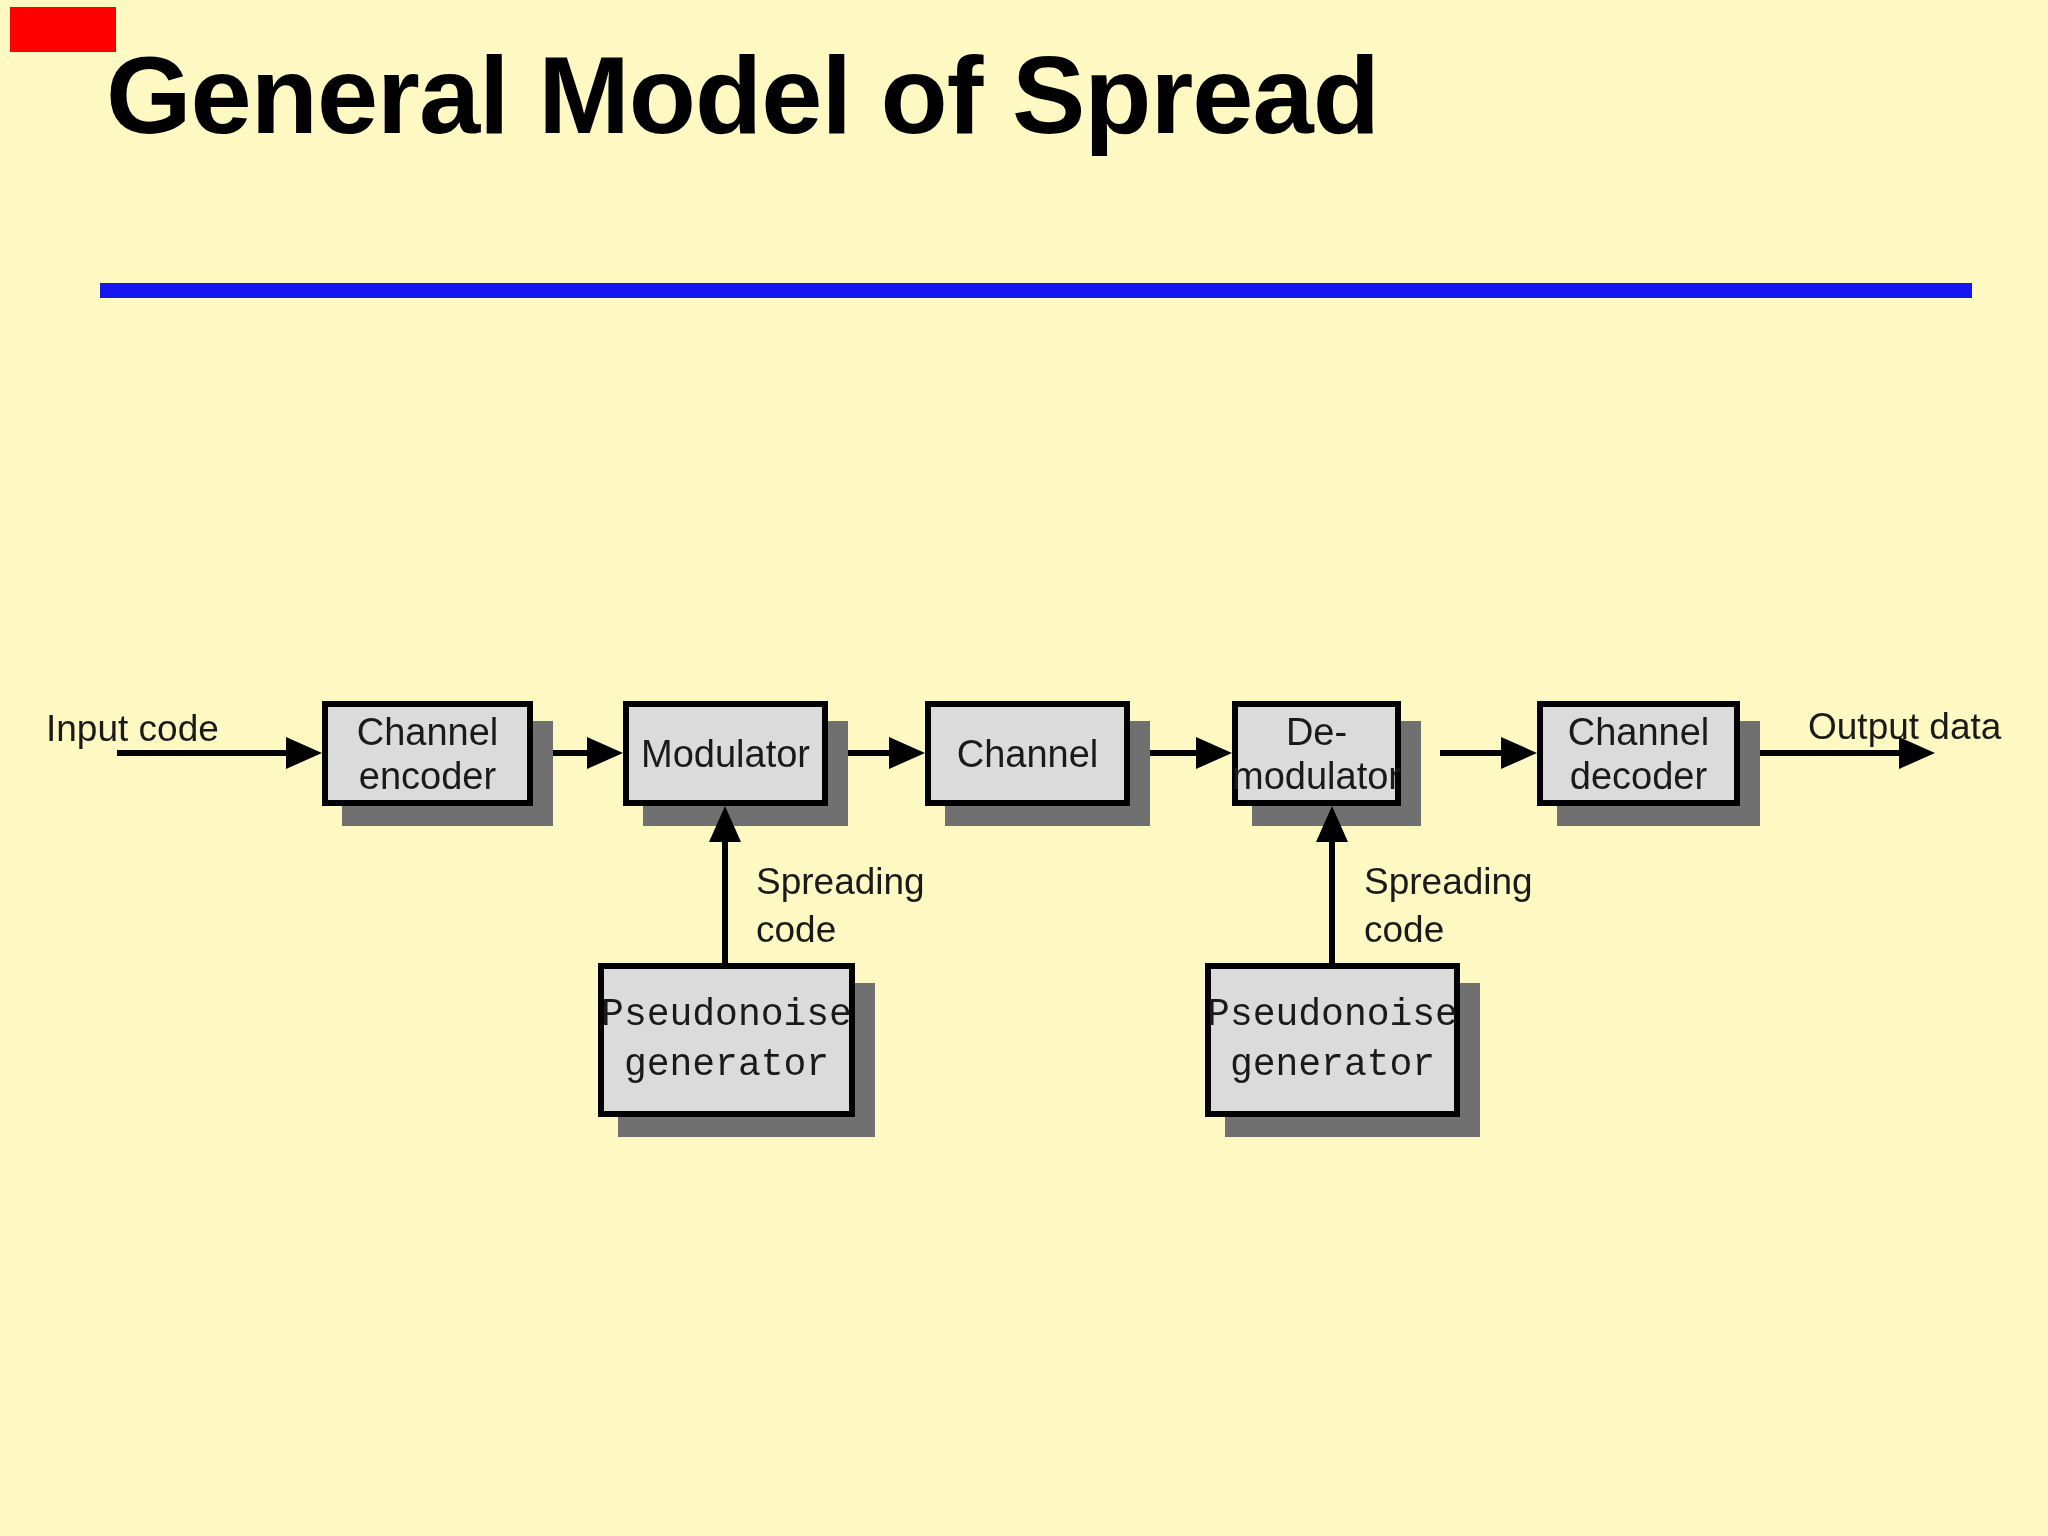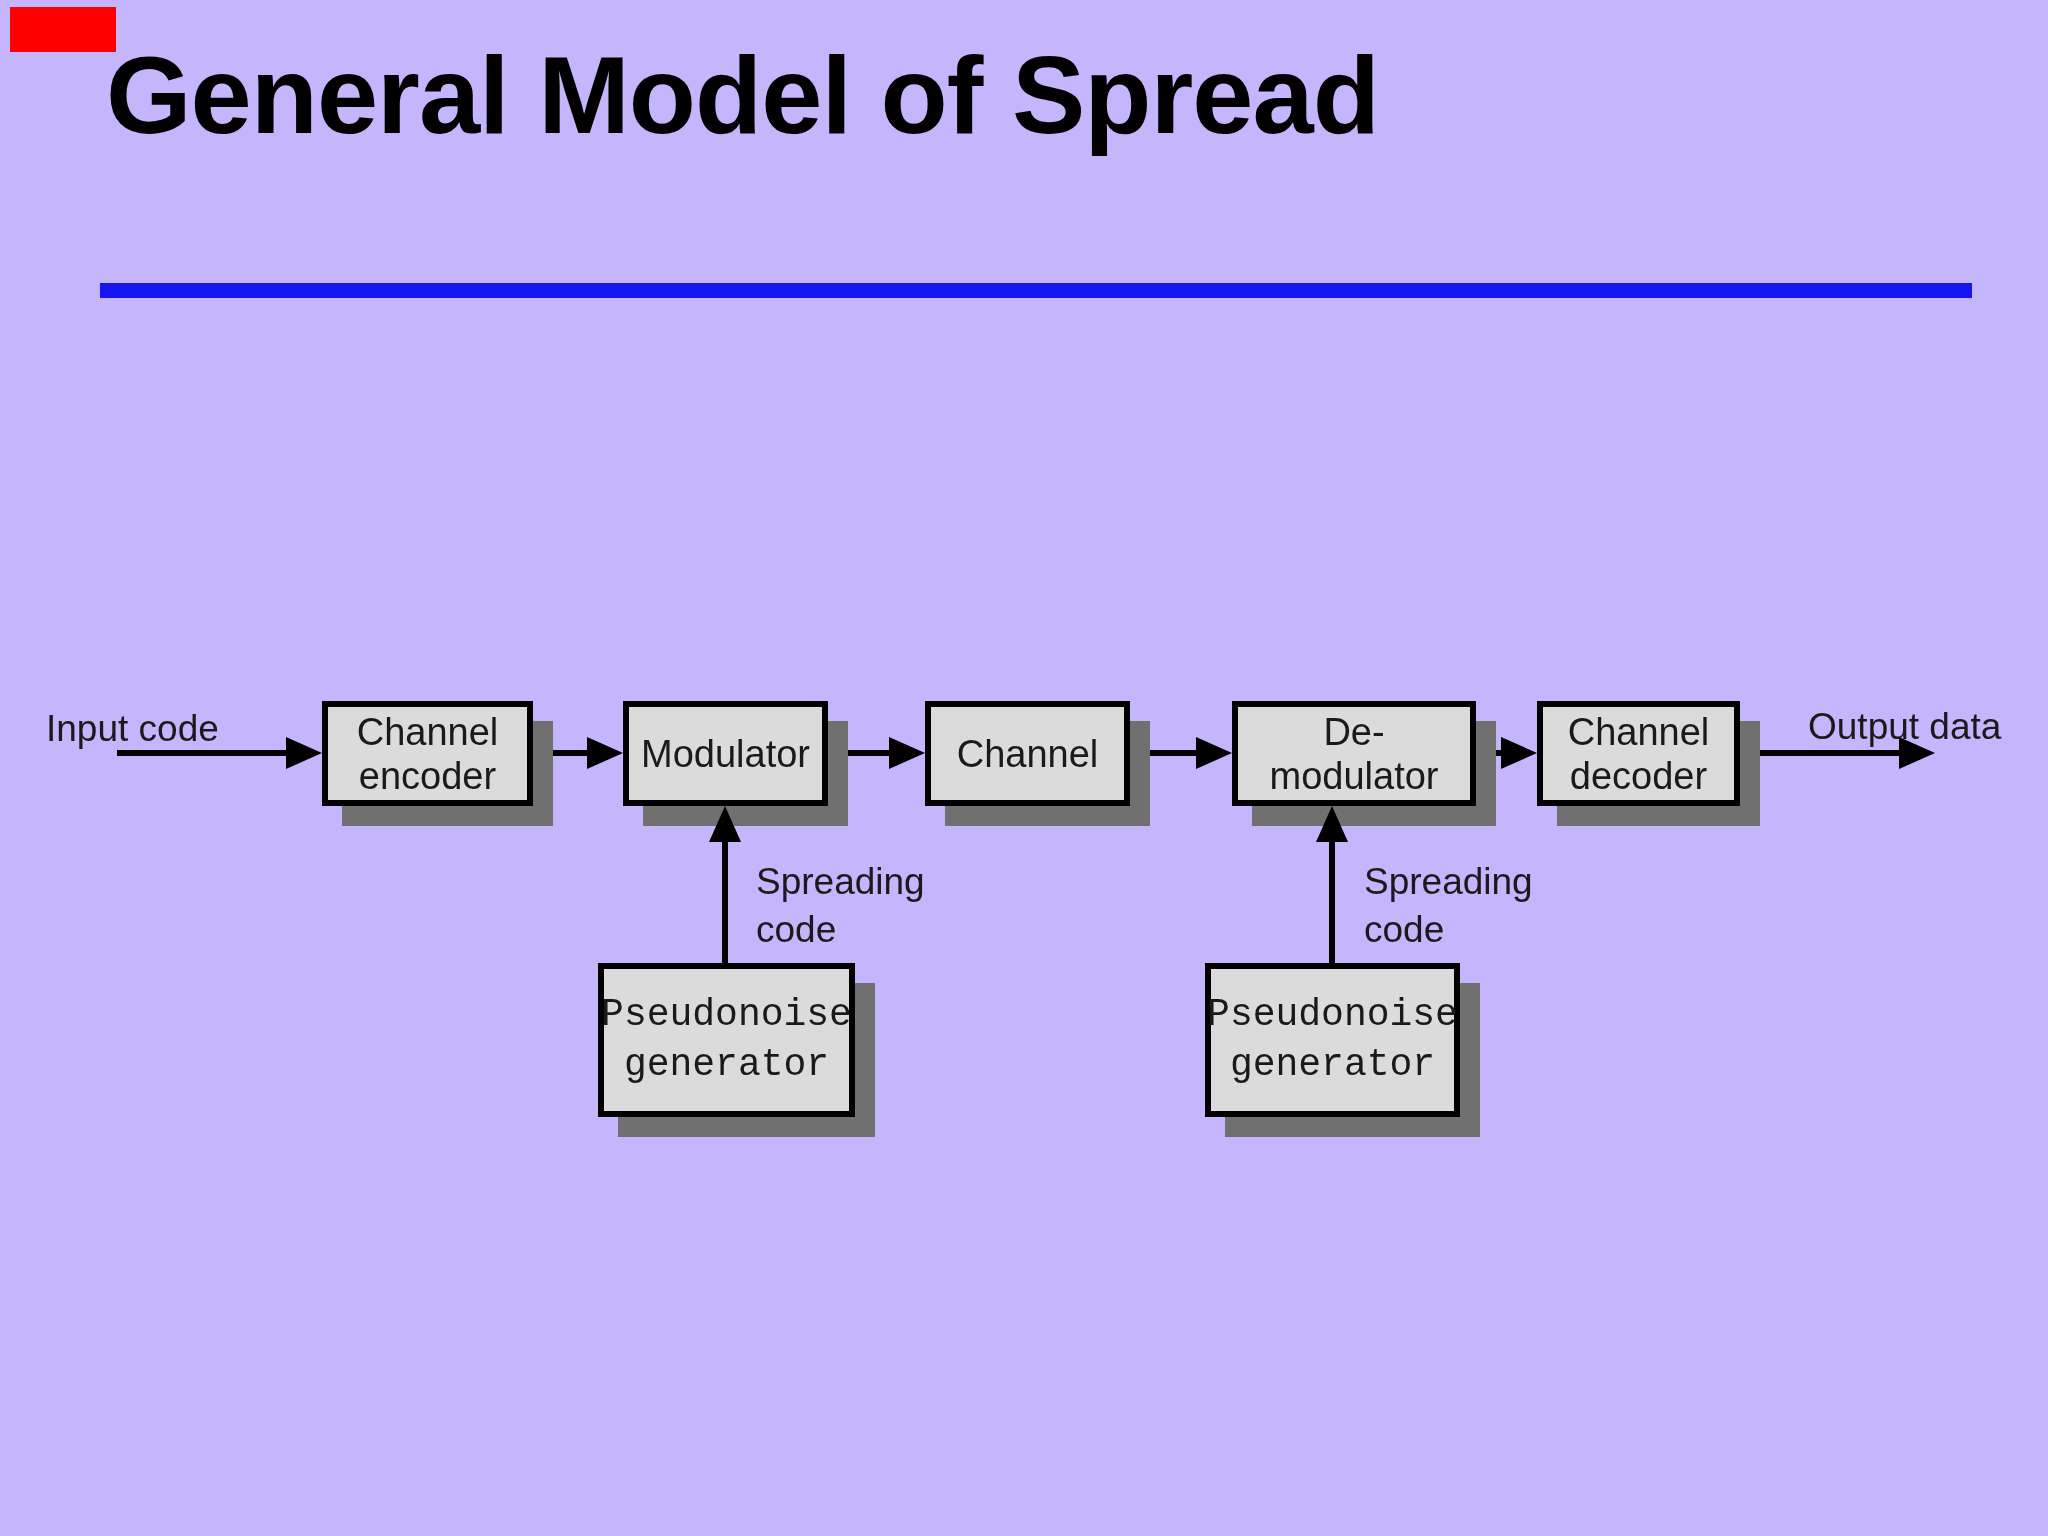--- a/index.html
+++ b/index.html
@@ -7,21 +7,21 @@
     --corner-mark:#FF0000;
     --box-fill:#DBDBDB;
     --box-shadow:#707070;
     --box-border:#000000;
     --diagram-text:#1A1A1A;
   }
   html,body{margin:0;padding:0;background:#ffffff;}
   .slide{
     position:relative;
     width:2048px;height:1536px;
-    background:#c4b5fd;
+    background:#fef9c3;
     overflow:hidden;
     font-family:"Liberation Sans", sans-serif;
   }
   .corner-mark{
     position:absolute;left:10px;top:7px;width:106px;height:45px;
     background:var(--corner-mark);
   }
   .title{
     position:absolute;left:106px;top:32px;width:1850px;
     font-size:110px;line-height:125px;font-weight:bold;
@@ -40,21 +40,21 @@
     border:6px solid var(--box-border);
     box-shadow:20px 20px 0 0 var(--box-shadow);
     display:flex;flex-direction:column;justify-content:center;align-items:center;
     text-align:center;box-sizing:border-box;
   }
   .dbox span{display:block;line-height:44px;}
   .dbox.pn span{line-height:50px;font-family:Liberation Mono, monospace;}
   .box-channel-encoder{left:322px;top:701px;width:211px;height:105px;}
   .box-modulator{left:623px;top:701px;width:205px;height:105px;}
   .box-channel{left:925px;top:701px;width:205px;height:105px;}
-  .box-demodulator{left:1232px;top:701px;width:244px;height:105px;}
+  .box-demodulator{left:1232px;top:701px;width:169px;height:105px;}
   .box-channel-decoder{left:1537px;top:701px;width:203px;height:105px;}
   .box-pn-left{left:598px;top:963px;width:257px;height:154px;}
   .box-pn-right{left:1205px;top:963px;width:255px;height:154px;}
   .hline{position:absolute;top:750px;height:6px;background:#000;}
   .hhead{
     position:absolute;top:737px;width:0;height:0;
     border-top:16px solid transparent;border-bottom:16px solid transparent;
     border-left:36px solid #000;
   }
   .vline{position:absolute;width:6px;background:#000;}

